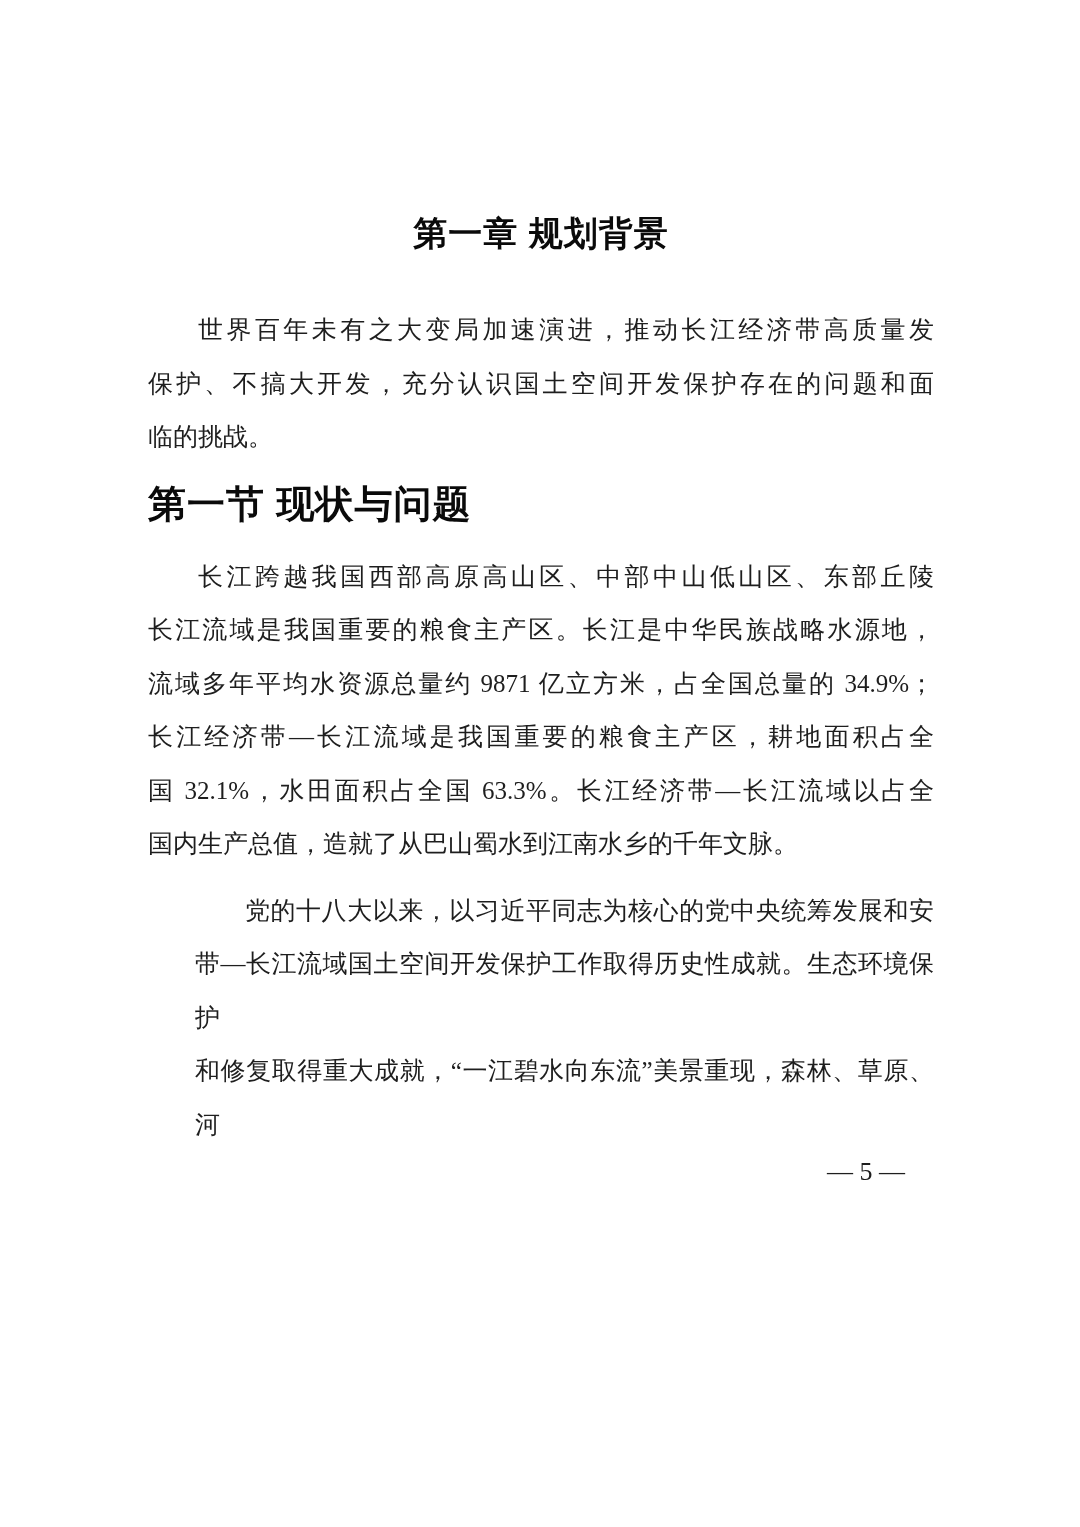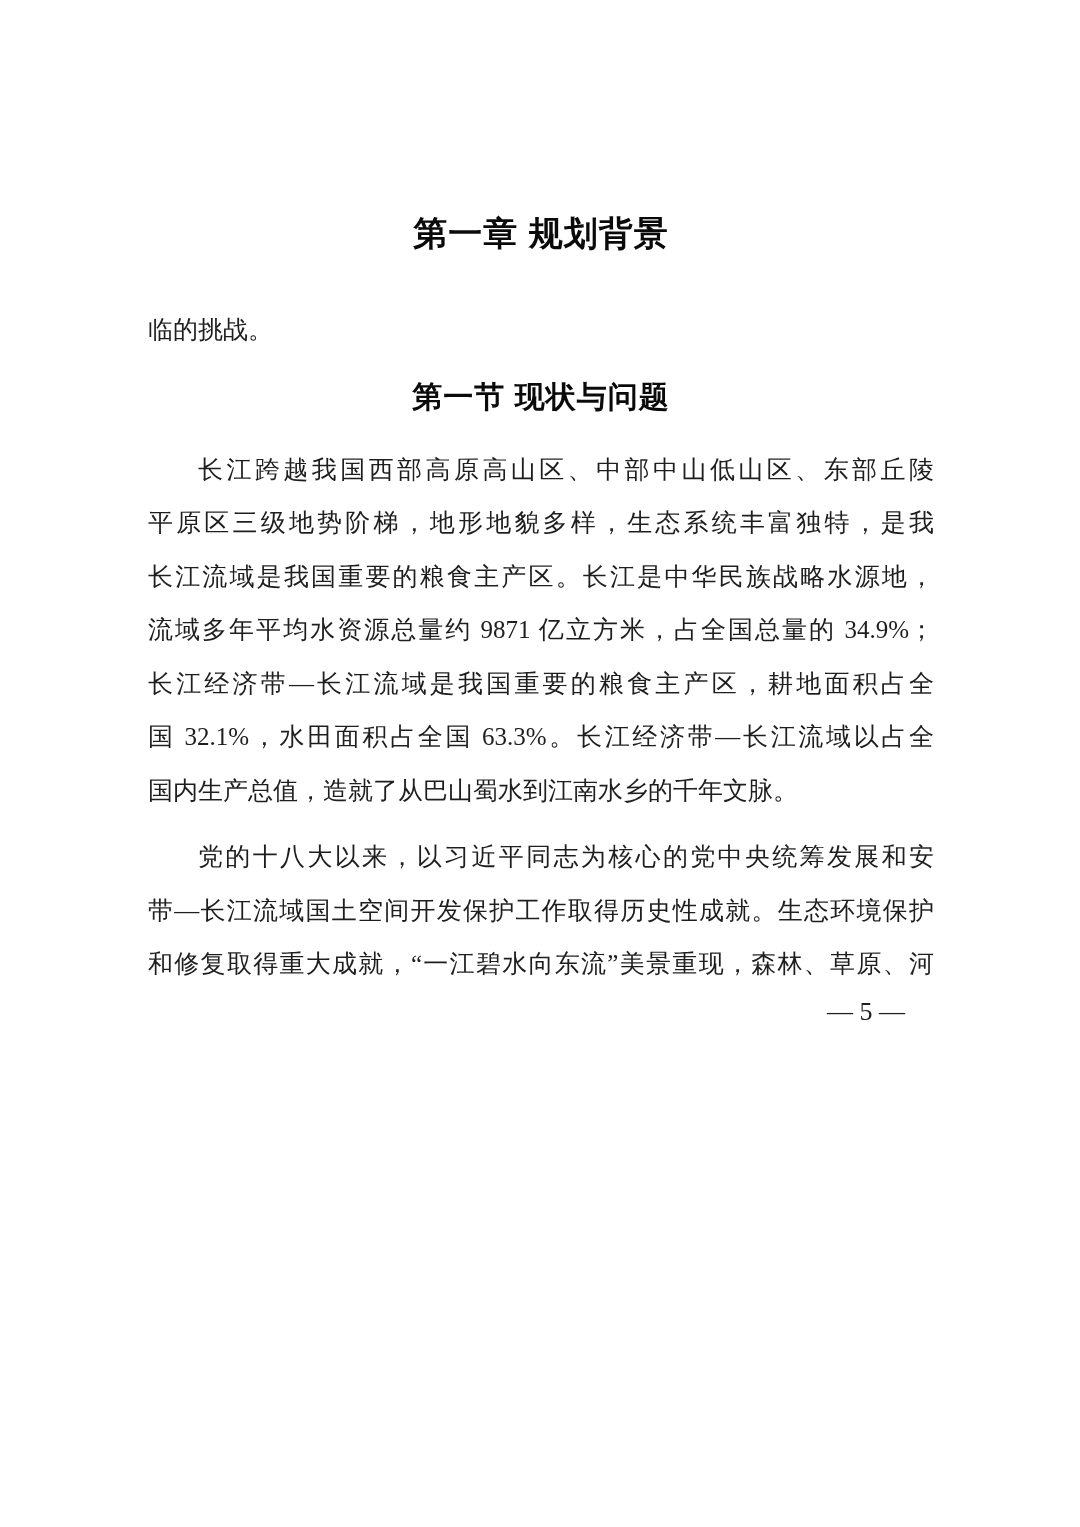--- a/index.html
+++ b/index.html
@@ -26,24 +26,24 @@
     font-size: 34px;
     font-weight: 700;
     color: #0a0a0a;
     text-align: center;
     line-height: 40px;
     margin: 0 0 50px 0;
     letter-spacing: 1px;
   }
   .section-heading {
     font-family: "Liberation Sans", "DejaVu Sans", sans-serif;
-    font-size: 30px;
+    font-size: 38px;
     font-weight: 700;
     color: #0a0a0a;
-    text-align: center;
+    text-align: left;
     line-height: 44px;
     margin: 18px 0 24px 0;
     letter-spacing: 1px;
   }
   .para {
     font-size: 25px;
   }
   .para .line {
     line-height: 53.5px;
     text-align: justify;
@@ -51,46 +51,48 @@
     white-space: normal;
   }
   .para .line.indent {
     text-indent: 2em;
   }
   .para .line.para-end {
     text-align-last: left;
   }
   .para-3 {
     margin-top: 13px;
+    margin-left: 47px;
   }
   .page-footer {
     margin-top: 6px;
     text-align: right;
     padding-right: 29px;
     font-size: 26px;
     color: #1e1e1e;
     line-height: 30px;
   }
 </style>
 </head>
 <body>
 
 <div class="doc-page">
 
   <h1 class="chapter-title">第一章 规划背景</h1>
 
   <div class="para para-1">
+      <div class="line indent">世界百年未有之大变局加速演进，推动长江经济带高质量发</div>
+      <div class="line">保护、不搞大开发，充分认识国土空间开发保护存在的问题和面</div>
       <div class="line para-end">临的挑战。</div>
     </div>
 
   <h2 class="section-heading">第一节 现状与问题</h2>
 
   <div class="para para-2">
       <div class="line indent">长江跨越我国西部高原高山区、中部中山低山区、东部丘陵</div>
-      <div class="line">平原区三级地势阶梯，地形地貌多样，生态系统丰富独特，是我</div>
       <div class="line">长江流域是我国重要的粮食主产区。长江是中华民族战略水源地，</div>
       <div class="line">流域多年平均水资源总量约 9871 亿立方米，占全国总量的 34.9%；</div>
       <div class="line">长江经济带—长江流域是我国重要的粮食主产区，耕地面积占全</div>
       <div class="line">国 32.1%，水田面积占全国 63.3%。长江经济带—长江流域以占全</div>
       <div class="line para-end">国内生产总值，造就了从巴山蜀水到江南水乡的千年文脉。</div>
     </div>
 
   <div class="para para-3">
       <div class="line indent">党的十八大以来，以习近平同志为核心的党中央统筹发展和安</div>
       <div class="line">带—长江流域国土空间开发保护工作取得历史性成就。生态环境保护</div>

